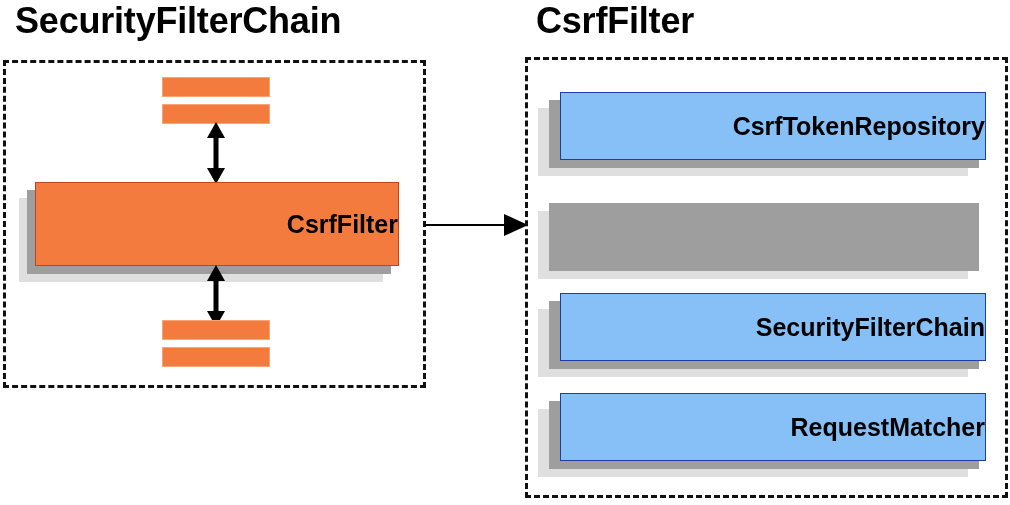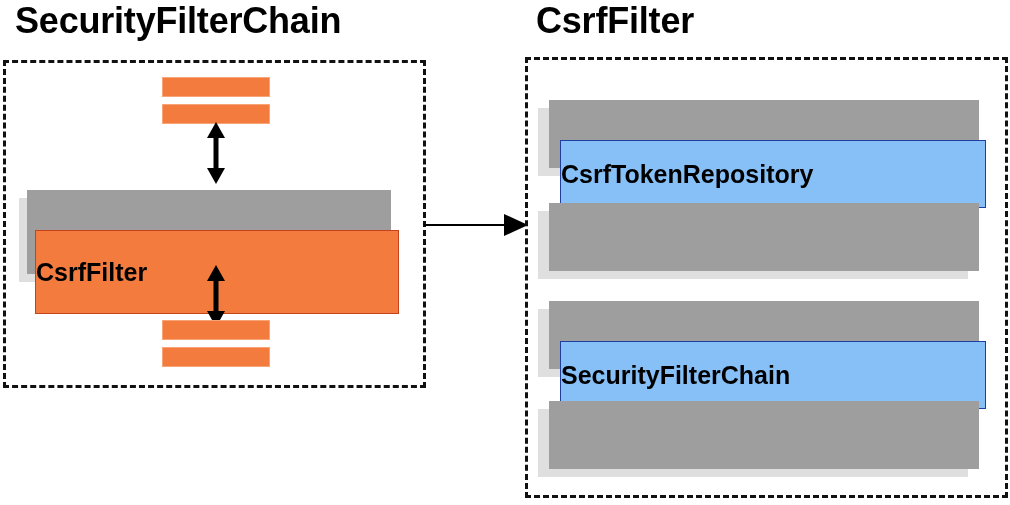--- a/index.html
+++ b/index.html
@@ -55,23 +55,22 @@
     background: #dfdfdf;
   }
   .node .shade-mid {
     background: #9e9e9e;
   }
   .node .face {
     position: absolute;
     box-sizing: border-box;
     display: flex;
     align-items: center;
-    justify-content: flex-start;
+    justify-content: flex-end;
     text-align: center;
-    margin-top: 48px;
   }
   .node .face .node-label {
     font-family: "Liberation Sans", sans-serif;
     font-weight: bold;
     color: #000000;
     white-space: nowrap;
   }
 
   
   .node-orange .face {
@@ -167,15 +166,18 @@
     <div class="shade shade-back" style="left:0px; top:16px; width:430px; height:68px;"></div>
     <div class="shade shade-mid" style="left:11px; top:8px; width:430px; height:68px;"></div>
     <div class="face" style="left:22px; top:0px; width:426px; height:68px;">
       <span class="node-label">SecurityFilterChain</span>
     </div>
   </div>
 
   <div class="node node-blue" style="left:538px; top:393px; width:462px; height:84px;">
     <div class="shade shade-back" style="left:0px; top:16px; width:430px; height:68px;"></div>
     <div class="shade shade-mid" style="left:11px; top:8px; width:430px; height:68px;"></div>
+    <div class="face" style="left:22px; top:0px; width:426px; height:68px;">
+      <span class="node-label">RequestMatcher</span>
+    </div>
   </div>
 
 </div>
 
 </body></html>

